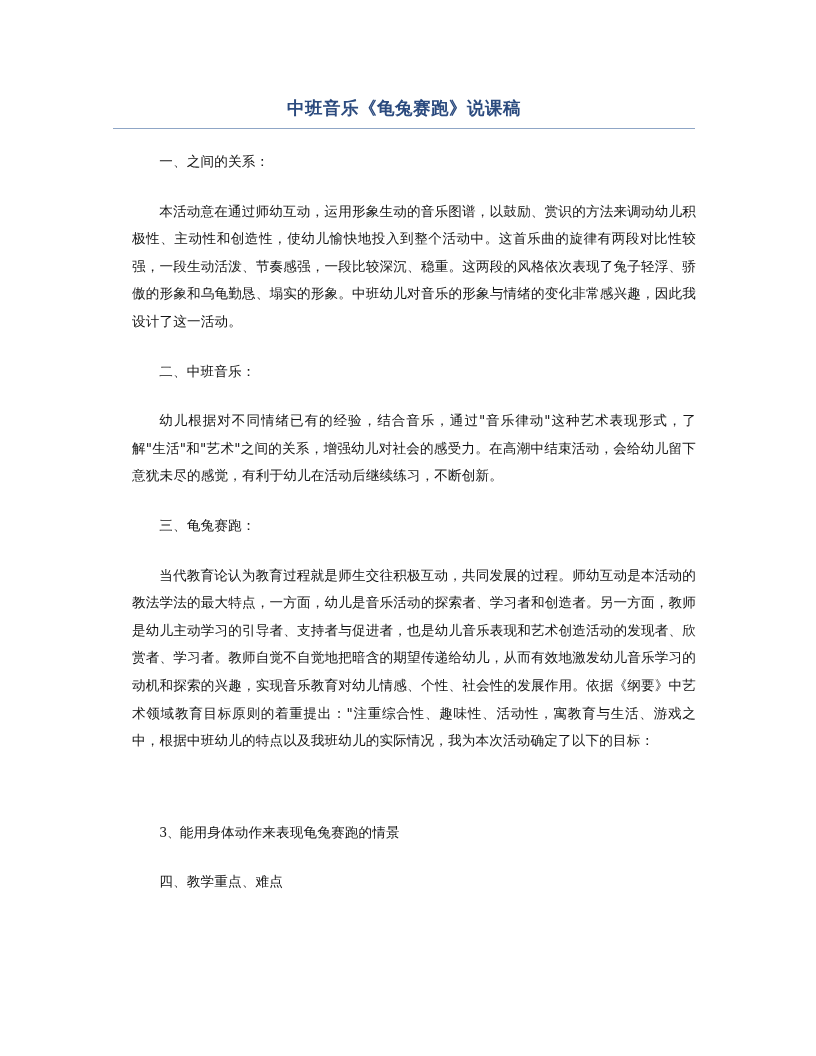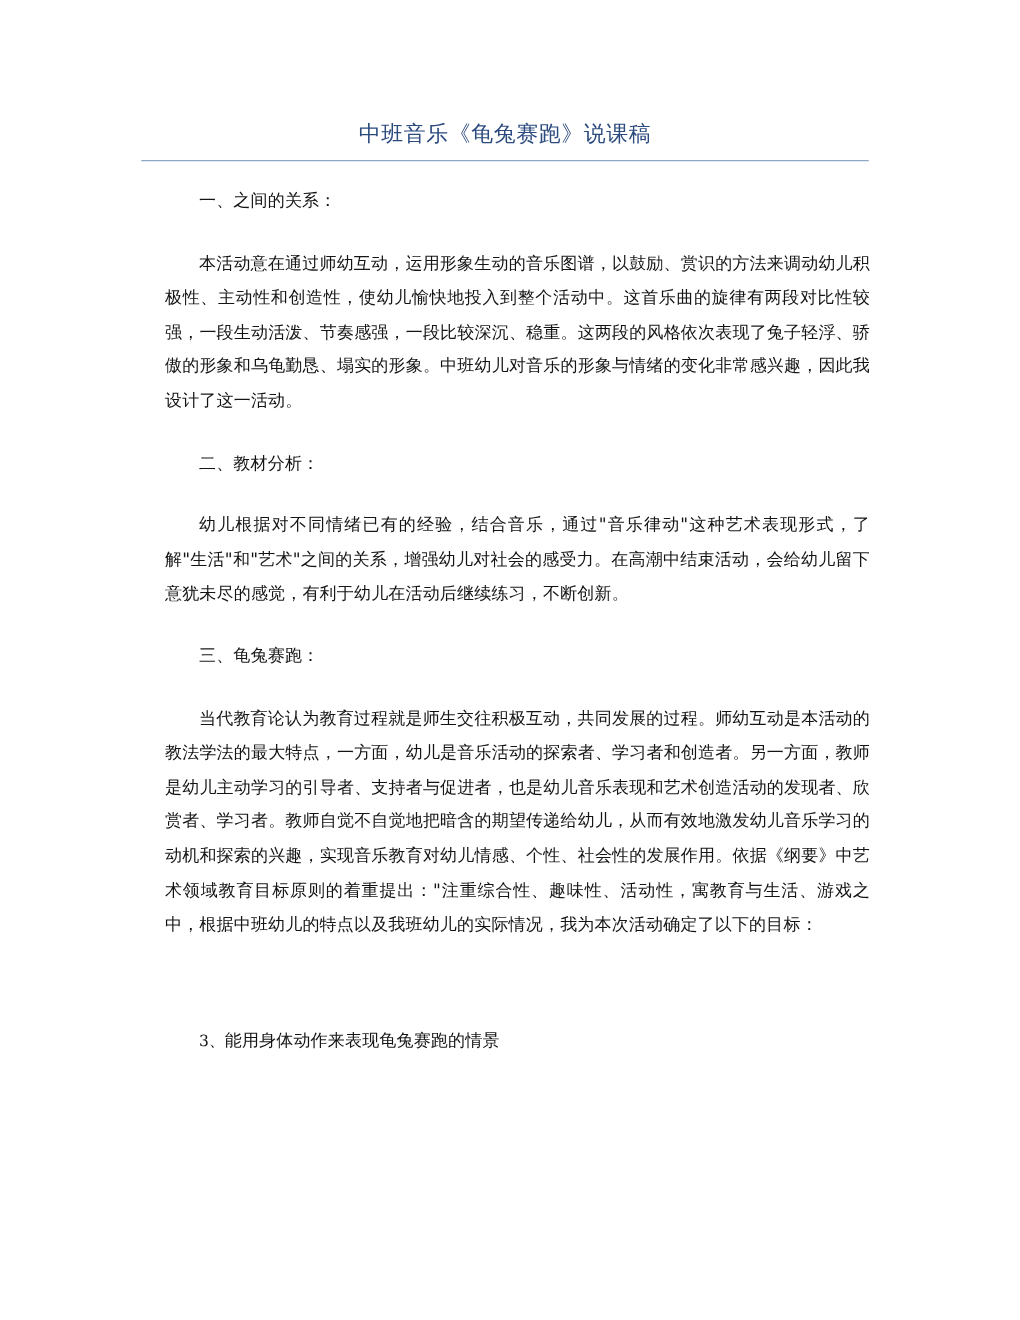--- a/index.html
+++ b/index.html
@@ -23,20 +23,21 @@
     position: absolute;
     left: 113px;
     top: 96px;
     width: 582px;
     text-align: center;
     font-size: 17.5px;
     line-height: 24px;
     color: #2b4a7e;
     letter-spacing: 0.5px;
     white-space: nowrap;
+    font-weight: bold;
   }
   .title-rule {
     position: absolute;
     left: 113px;
     top: 128px;
     width: 582px;
     height: 1px;
     background: #8fa6c6;
   }
   .body-block {
@@ -81,34 +82,35 @@
   <div class="title-rule"></div>
 
   <div class="body-block">
 
     <div class="para indent">一、之间的关系：</div>
     <div class="gap-md"></div>
     <div class="para indent">本活动意在通过师幼互动，运用形象生动的音乐图谱，以鼓励、赏识的方法来调动幼儿积极性、主动性和创造性，使幼儿愉快地投入到整个活动中。这首乐曲的旋律有两段对比性较强，一段生动活泼、节奏感强，一段比较深沉、稳重。这两段的风格依次表现了兔子轻浮、骄傲的形象和乌龟勤恳、塌实的形象。中班幼儿对音乐的形象与情绪的变化非常感兴趣，因此我设计了这一活动。</div>
 
     <div class="gap-md"></div>
 
-    <div class="para indent">二、教材分析：</div>
+    <div class="para indent">二、中班音乐：</div>
     <div class="gap-md"></div>
     <div class="para indent">幼儿根据对不同情绪已有的经验，结合音乐，通过"音乐律动"这种艺术表现形式，了解"生活"和"艺术"之间的关系，增强幼儿对社会的感受力。在高潮中结束活动，会给幼儿留下意犹未尽的感觉，有利于幼儿在活动后继续练习，不断创新。</div>
 
     <div class="gap-md"></div>
 
     <div class="para indent">三、龟兔赛跑：</div>
     <div class="gap-md"></div>
     <div class="para indent">当代教育论认为教育过程就是师生交往积极互动，共同发展的过程。师幼互动是本活动的教法学法的最大特点，一方面，幼儿是音乐活动的探索者、学习者和创造者。另一方面，教师是幼儿主动学习的引导者、支持者与促进者，也是幼儿音乐表现和艺术创造活动的发现者、欣赏者、学习者。教师自觉不自觉地把暗含的期望传递给幼儿，从而有效地激发幼儿音乐学习的动机和探索的兴趣，实现音乐教育对幼儿情感、个性、社会性的发展作用。依据《纲要》中艺术领域教育目标原则的着重提出："注重综合性、趣味性、活动性，寓教育与生活、游戏之中，根据中班幼儿的特点以及我班幼儿的实际情况，我为本次活动确定了以下的目标：</div>
 
     <div class="gap-md"></div>
 
     <div class="list-gap"></div>
     <div class="list-gap"></div>
     <div class="list-item"><span class="list-num">3、</span><span>能用身体动作来表现龟兔赛跑的情景</span></div>
 
     <div class="gap-md"></div>
 
+    <div class="para indent">四、教学重点、难点</div>
 
   </div>
 
 </div>
 
 </body></html>

